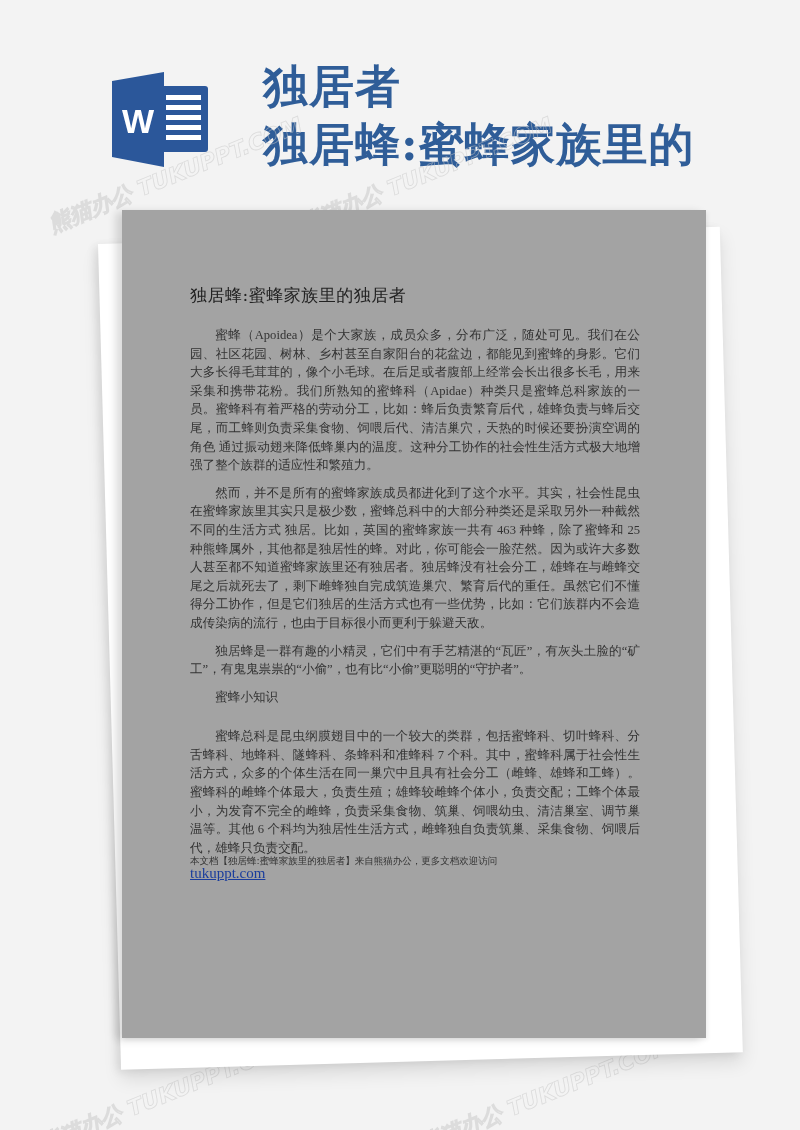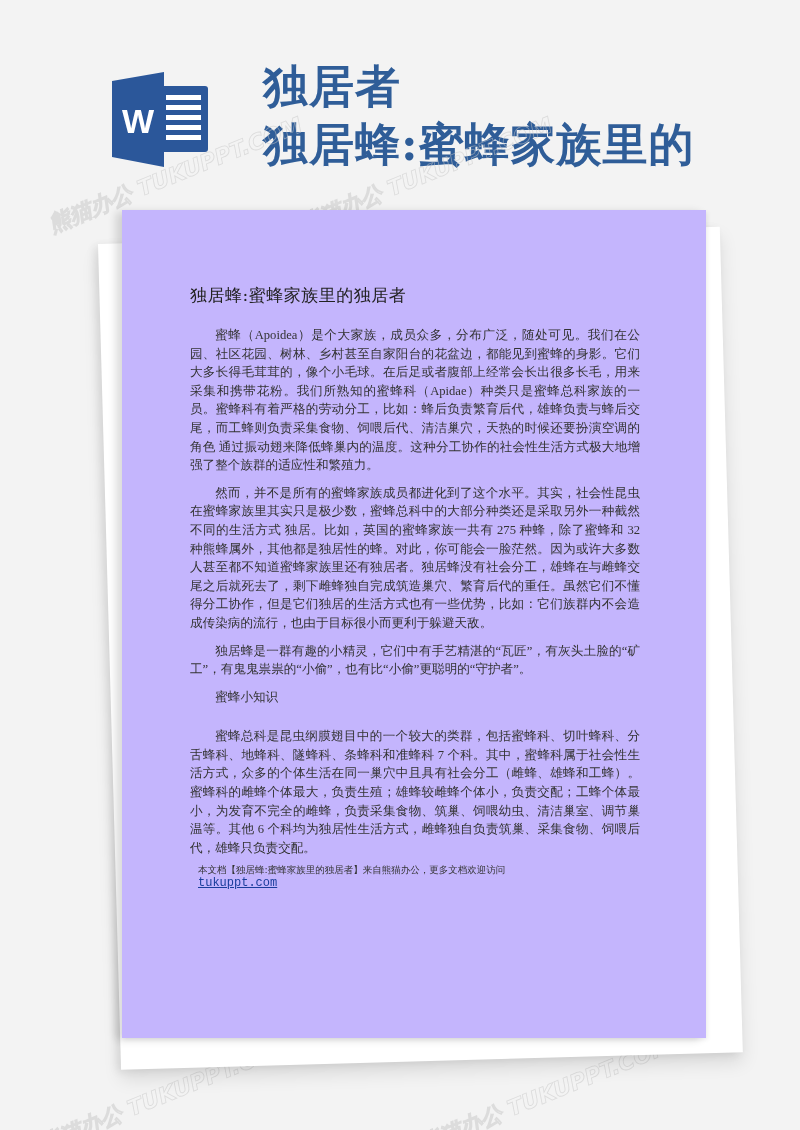--- a/index.html
+++ b/index.html
@@ -39,47 +39,47 @@
     position: absolute;
     left: 98px; top: 244px; width: 622px; height: 826px;
     background: #ffffff;
     transform: rotate(-1.6deg);
     transform-origin: 0 0;
     box-shadow: 0 10px 18px rgba(0,0,0,0.10), -4px 2px 8px rgba(0,0,0,0.08);
   }
   .front-page {
     position: absolute;
     left: 122px; top: 210px; width: 584px; height: 828px;
-    background: #c4b5fd;
+    background: #a3a3a3;
     box-shadow: -6px 2px 8px rgba(0,0,0,0.14), 2px 2px 4px rgba(0,0,0,0.06);
   }
 
   
   .doc-title {
     position: absolute; left: 68px; top: 74px;
     font-family: "DejaVu Serif", "Liberation Serif", serif;
     font-size: 17px; color: #222; letter-spacing: 0.5px;
   }
   .doc-body {
     position: absolute; left: 68px; top: 116px; width: 450px;
     font-family: Liberation Serif, serif;
     font-size: 12.6px; line-height: 18.6px; color: #333;
     text-align: justify;
   }
   .doc-body p { text-indent: 2em; margin-bottom: 9px; }
   .doc-body p.subhead { margin-bottom: 21px; }
   .source-note {
-    position: absolute; left: 76px; top: 644px; width: 460px;
+    position: absolute; left: 68px; top: 644px; width: 460px;
     font-family: "DejaVu Sans", "Liberation Sans", sans-serif;
-    font-size: 9.5px; line-height: 13px; color: #333; margin-top: 9px;
+    font-size: 9.5px; line-height: 13px; color: #333;
   }
   .source-link {
     color: #1a3d9c; text-decoration: underline; cursor: pointer;
-    font-family: Liberation Mono, monospace;
-    font-size: 12px;
+    font-family: Liberation Serif, serif;
+    font-size: 15px;
   }
 </style>
 </head>
 <body>
 
 <div class="header">
   <svg class="word-icon" viewBox="0 0 100 95" xmlns="http://www.w3.org/2000/svg">
 
     <rect x="38" y="14" width="60" height="66" rx="3" fill="#2b579a"></rect>
 
@@ -104,21 +104,21 @@
 <div class="watermark" style="left:30px; top:1080px;">熊猫办公 TUKUPPT.COM</div>
 <div class="watermark" style="left:410px; top:1080px;">熊猫办公 TUKUPPT.COM</div>
 
 <div class="back-page"></div>
 
 <div class="front-page">
   <div class="doc-title">独居蜂:蜜蜂家族里的独居者</div>
 
   <div class="doc-body">
     <p>蜜蜂（Apoidea）是个大家族，成员众多，分布广泛，随处可见。我们在公园、社区花园、树林、乡村甚至自家阳台的花盆边，都能见到蜜蜂的身影。它们大多长得毛茸茸的，像个小毛球。在后足或者腹部上经常会长出很多长毛，用来采集和携带花粉。我们所熟知的蜜蜂科（Apidae）种类只是蜜蜂总科家族的一员。蜜蜂科有着严格的劳动分工，比如：蜂后负责繁育后代，雄蜂负责与蜂后交尾，而工蜂则负责采集食物、饲喂后代、清洁巢穴，天热的时候还要扮演空调的角色 通过振动翅来降低蜂巢内的温度。这种分工协作的社会性生活方式极大地增强了整个族群的适应性和繁殖力。</p>
-    <p>然而，并不是所有的蜜蜂家族成员都进化到了这个水平。其实，社会性昆虫在蜜蜂家族里其实只是极少数，蜜蜂总科中的大部分种类还是采取另外一种截然不同的生活方式 独居。比如，英国的蜜蜂家族一共有 275 种蜂，除了蜜蜂和 32 种熊蜂属外，其他都是独居性的蜂。对此，你可能会一脸茫然。因为或许大多数人甚至都不知道蜜蜂家族里还有独居者。独居蜂没有社会分工，雄蜂在与雌蜂交尾之后就死去了，剩下雌蜂独自完成筑造巢穴、繁育后代的重任。虽然它们不懂得分工协作，但是它们独居的生活方式也有一些优势，比如：它们族群内不会造成传染病的流行，也由于目标很小而更利于躲避天敌。</p>
+    <p>然而，并不是所有的蜜蜂家族成员都进化到了这个水平。其实，社会性昆虫在蜜蜂家族里其实只是极少数，蜜蜂总科中的大部分种类还是采取另外一种截然不同的生活方式 独居。比如，英国的蜜蜂家族一共有 463 种蜂，除了蜜蜂和 25 种熊蜂属外，其他都是独居性的蜂。对此，你可能会一脸茫然。因为或许大多数人甚至都不知道蜜蜂家族里还有独居者。独居蜂没有社会分工，雄蜂在与雌蜂交尾之后就死去了，剩下雌蜂独自完成筑造巢穴、繁育后代的重任。虽然它们不懂得分工协作，但是它们独居的生活方式也有一些优势，比如：它们族群内不会造成传染病的流行，也由于目标很小而更利于躲避天敌。</p>
     <p>独居蜂是一群有趣的小精灵，它们中有手艺精湛的“瓦匠”，有灰头土脸的“矿工”，有鬼鬼祟祟的“小偷”，也有比“小偷”更聪明的“守护者”。</p>
     <p class="subhead">蜜蜂小知识</p>
     <p>蜜蜂总科是昆虫纲膜翅目中的一个较大的类群，包括蜜蜂科、切叶蜂科、分舌蜂科、地蜂科、隧蜂科、条蜂科和准蜂科 7 个科。其中，蜜蜂科属于社会性生活方式，众多的个体生活在同一巢穴中且具有社会分工（雌蜂、雄蜂和工蜂）。蜜蜂科的雌蜂个体最大，负责生殖；雄蜂较雌蜂个体小，负责交配；工蜂个体最小，为发育不完全的雌蜂，负责采集食物、筑巢、饲喂幼虫、清洁巢室、调节巢温等。其他 6 个科均为独居性生活方式，雌蜂独自负责筑巢、采集食物、饲喂后代，雄蜂只负责交配。</p>
   </div>
 
   <div class="source-note">
     <div>本文档【独居蜂:蜜蜂家族里的独居者】来自熊猫办公，更多文档欢迎访问</div>
     <a class="source-link">tukuppt.com</a>
   </div>
 </div>

